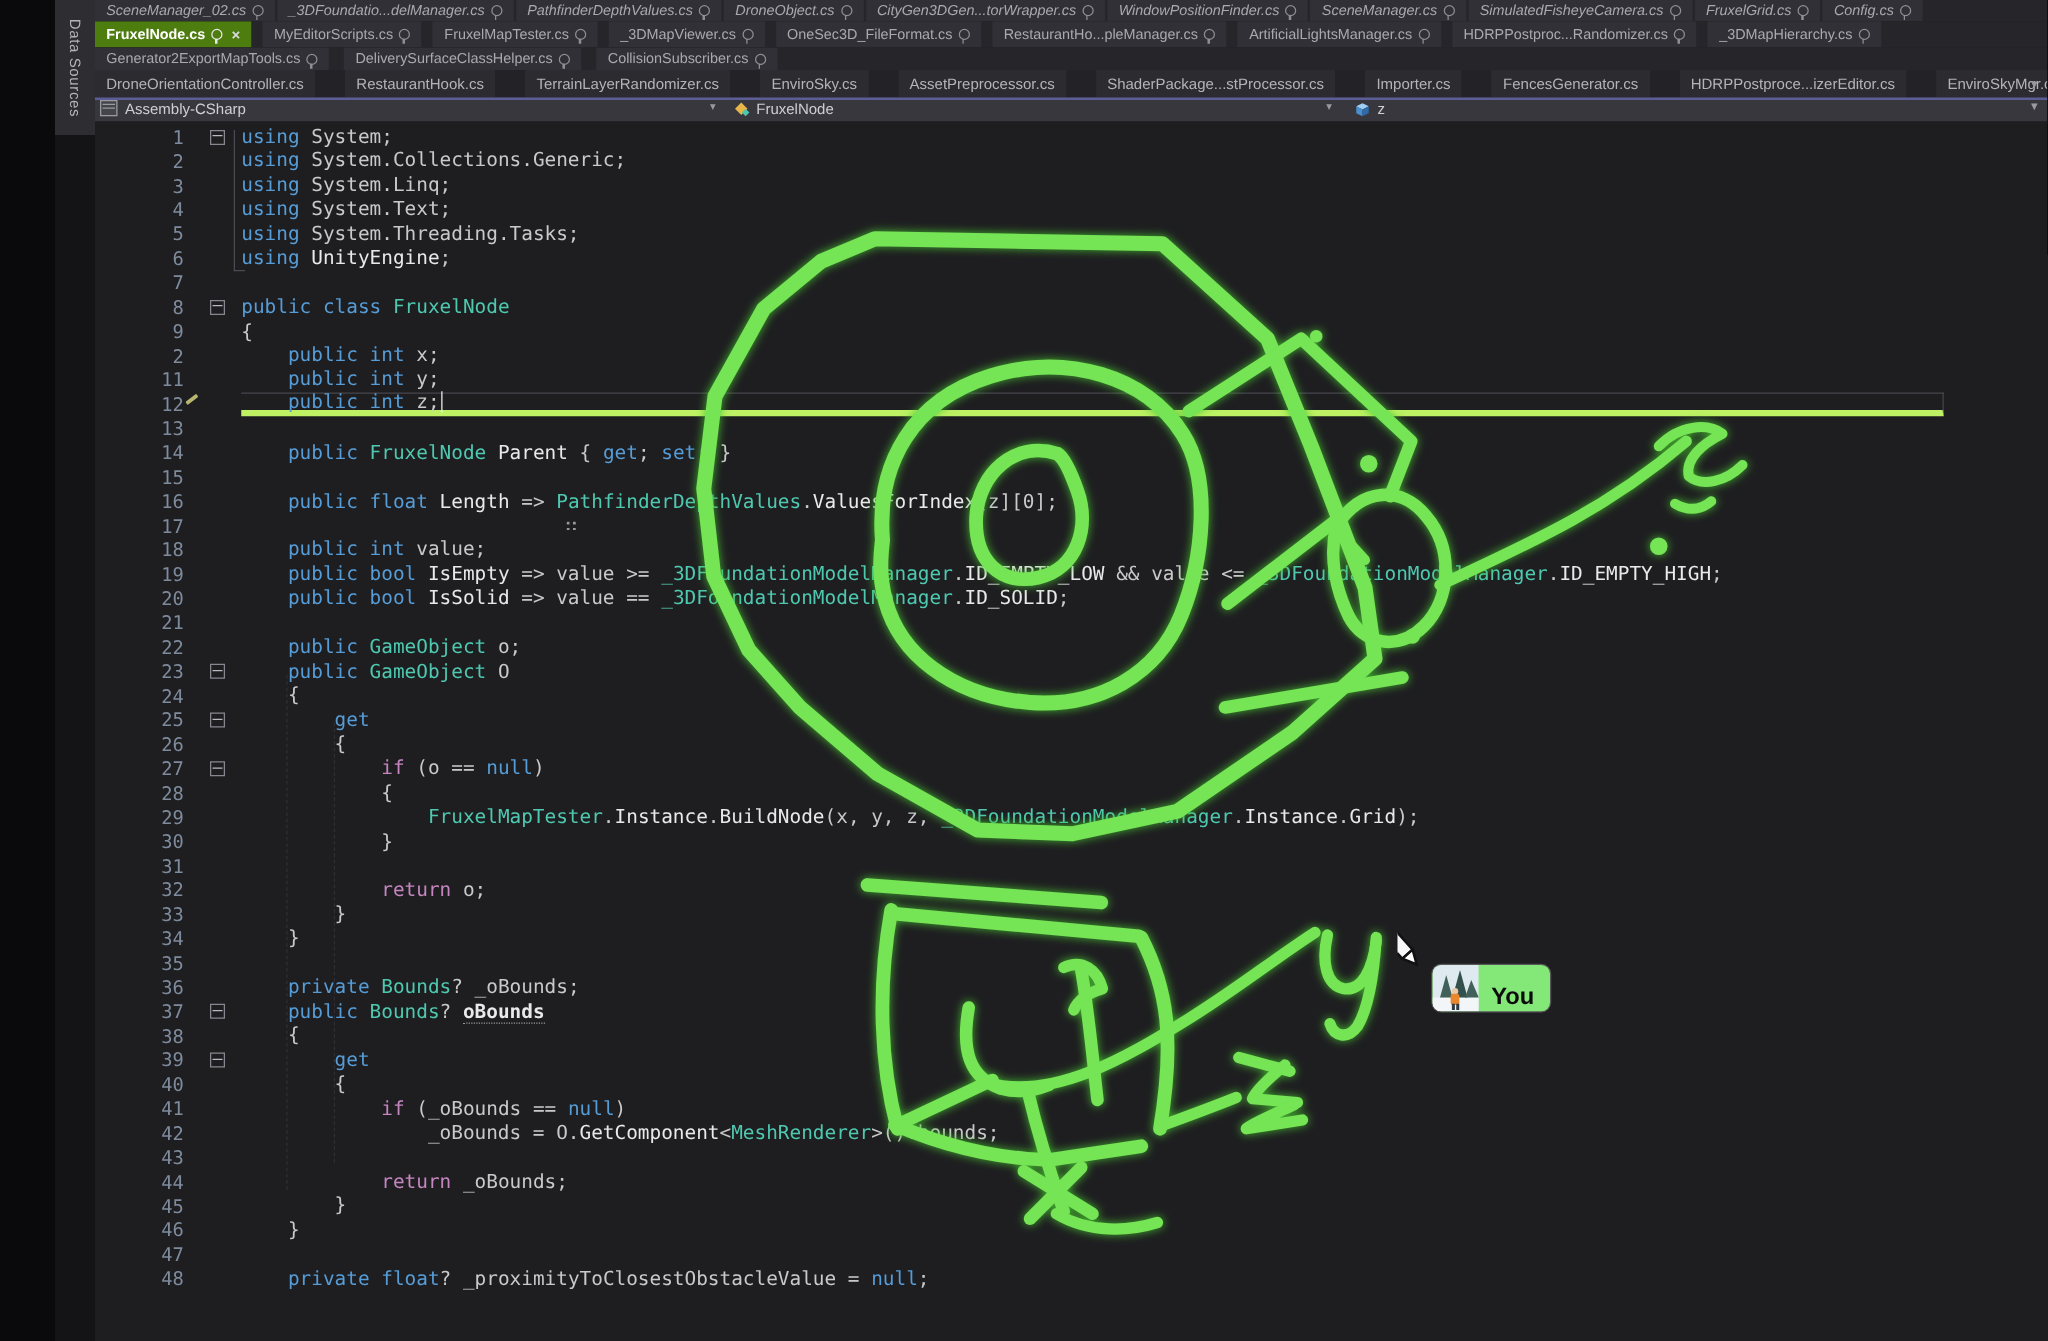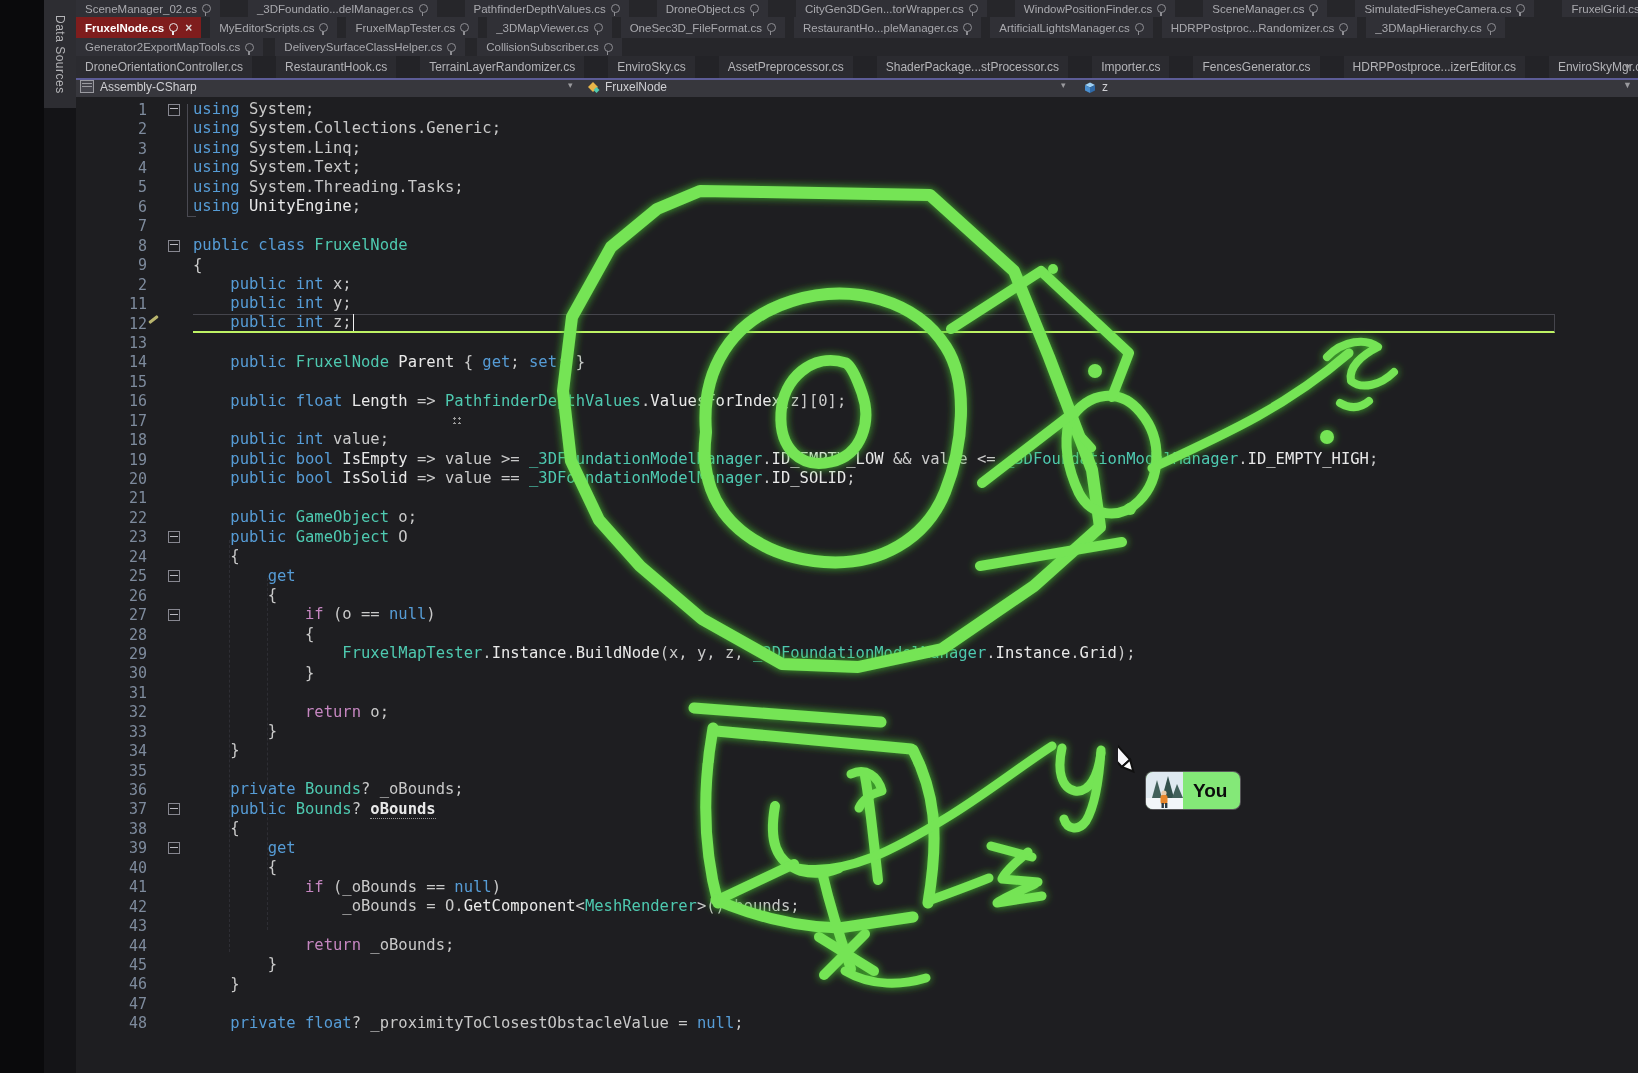--- a/index.html
+++ b/index.html
@@ -6,28 +6,28 @@
   #stage{position:relative;width:1638px;height:1073px;background:#1e1e22;overflow:hidden;
          font-family:"Liberation Sans",sans-serif;}
   
   #left-black{position:absolute;left:0;top:0;width:44px;height:1073px;background:#0a0a0c;}
   #left-sub{position:absolute;left:44px;top:0;width:32px;height:1073px;background:#141417;}
   #ds-tab{position:absolute;left:44px;top:0;width:32px;height:108px;background:#2d2d32;
           color:#b5b5b8;font-size:12px;display:flex;align-items:center;justify-content:center;
           writing-mode:vertical-rl;letter-spacing:.5px;}
   
   .tabrow{position:absolute;left:76px;right:0;background:#26262a;display:flex;align-items:stretch;overflow:hidden;}
-  #row1{top:0;height:17px;gap:28px;}
+  #row1{top:0;height:17px;gap:2px;font-style:italic;}
   #row2{top:17px;height:21px;gap:9px;}
   #row3{top:38px;height:18px;gap:12px;}
   #row4{top:56px;height:22px;gap:24px;background:#232327;}
   .tab{display:flex;align-items:center;gap:5px;padding:0 9px;background:#303036;color:#a9a9ae;
        font-size:11.5px;white-space:nowrap;flex:0 0 auto;}
   #row4 .tab{background:#2b2b30;color:#b4b4b8;font-size:12px;}
-  .tab.active{background:#7f1d1d;color:#ffffff;font-weight:bold;}
+  .tab.active{background:#4d7c0f;color:#ffffff;font-weight:bold;}
   .pin{width:7px;height:7px;border:1.4px solid #8e8e93;border-radius:50%;position:relative;flex:0 0 auto;}
   .pin::after{content:"";position:absolute;left:2px;top:7px;width:1.4px;height:4px;background:#8e8e93;}
   .tab.active .pin{border-color:#e8e8e8;}
   .tab.active .pin::after{background:#e8e8e8;}
   .close{color:#dadada;font-size:12px;line-height:1;margin-left:2px;}
   .overflow-btn{position:absolute;right:6px;color:#9a9a9e;font-size:9px;top:50%;transform:translateY(-50%);}
   
   #breadcrumb{position:absolute;left:76px;right:0;top:78px;height:19px;background:#37373d;
               border-top:2px solid #5c5c96;display:flex;color:#cfcfd3;font-size:12px;}
   #breadcrumb .seg{display:flex;align-items:center;gap:5px;}
@@ -41,39 +41,39 @@
   #asm-icon::after{content:"";position:absolute;left:1px;right:1px;top:2px;height:1px;background:#9a9aa0;box-shadow:0 3px 0 #9a9aa0;}
   
   #editor{position:absolute;left:76px;right:0;top:97px;bottom:0;background:#1e1e21;padding-top:3px;}
   .cl{display:flex;height:19.45px;align-items:center;}
   .cl .num{width:79px;flex:0 0 79px;text-align:right;padding-right:8px;box-sizing:border-box;
            color:#7e8b9d;font:15px "DejaVu Sans Mono",monospace;position:relative;}
   .cl .foldcol{width:38px;flex:0 0 38px;display:flex;align-items:center;justify-content:center;}
   .foldbox{width:10px;height:10px;border:1px solid #878790;position:relative;}
   .foldbox::after{content:"";position:absolute;left:1px;right:1px;top:3.6px;border-top:1.4px solid #b9b9c0;}
   .cl .content{flex:1;margin-right:83px;display:flex;align-items:center;height:100%;box-sizing:border-box;}
-  .cl.current .content{border-top:1px solid #45454c;border-bottom:2px solid #bef264;border-right:1px solid #45454c;}
+  .cl.current .content{border-top:1px solid #45454c;border-bottom:5px solid #bef264;border-right:1px solid #45454c;}
   .code{white-space:pre;font:15.5px/19.45px "DejaVu Sans Mono",monospace;color:#c8c8c8;text-align:right;}
   .tk-k{color:#569cd6;} .tk-c{color:#c586c0;} .tk-t{color:#4ec9b0;}
   .tk-m{color:#e9e9e9;font-weight:400;}
   .tk-mu{color:#e9e9e9;font-weight:600;border-bottom:1px dotted #979797;}
   .tk-v{color:#c9c9c9;}
   .caret{display:inline-block;width:1.5px;height:17px;background:#f0f0f0;vertical-align:middle;margin-left:1px;}
   .gutter-pencil{position:absolute;right:-4px;top:3px;width:11px;height:3px;background:#b9b56e;
                  transform:rotate(-38deg);border-radius:1px;}
   .guide{position:absolute;width:0;border-left:1px dashed #2e2e34;}
   #using-bracket{position:absolute;left:187px;top:104px;width:8px;height:112px;
                  border-left:1px solid #4a4a52;border-bottom:1px solid #4a4a52;}
   #dots-artifact{position:absolute;left:452px;top:416px;width:9px;height:8px;
     background-image:radial-gradient(circle,#9a9a9a 1.2px,transparent 1.3px);background-size:5px 5px;}
   
   #overlay{position:absolute;left:0;top:0;width:1638px;height:1073px;pointer-events:none;}
   
   #you-label{position:absolute;left:1146px;top:772px;height:37px;background:#84e878;border-radius:7px;
-             display:flex;align-items:center;padding-right:13px;box-shadow:0 0 0 1px rgba(255,255,255,.25);}
+             display:flex;align-items:flex-end;padding-right:13px;box-shadow:0 0 0 1px rgba(255,255,255,.25);}
   #you-label .txt{font-weight:bold;font-size:19px;color:#0c0c0c;margin-left:10px;}
   #you-avatar{width:37px;height:37px;border-radius:7px 0 0 7px;overflow:hidden;display:block;}
   #pencil-cursor{position:absolute;left:1118px;top:726px;}
 </style>
 </head>
 <body>
 
 <div id="stage">
   <div id="left-black"></div>
   <div id="left-sub"></div>

